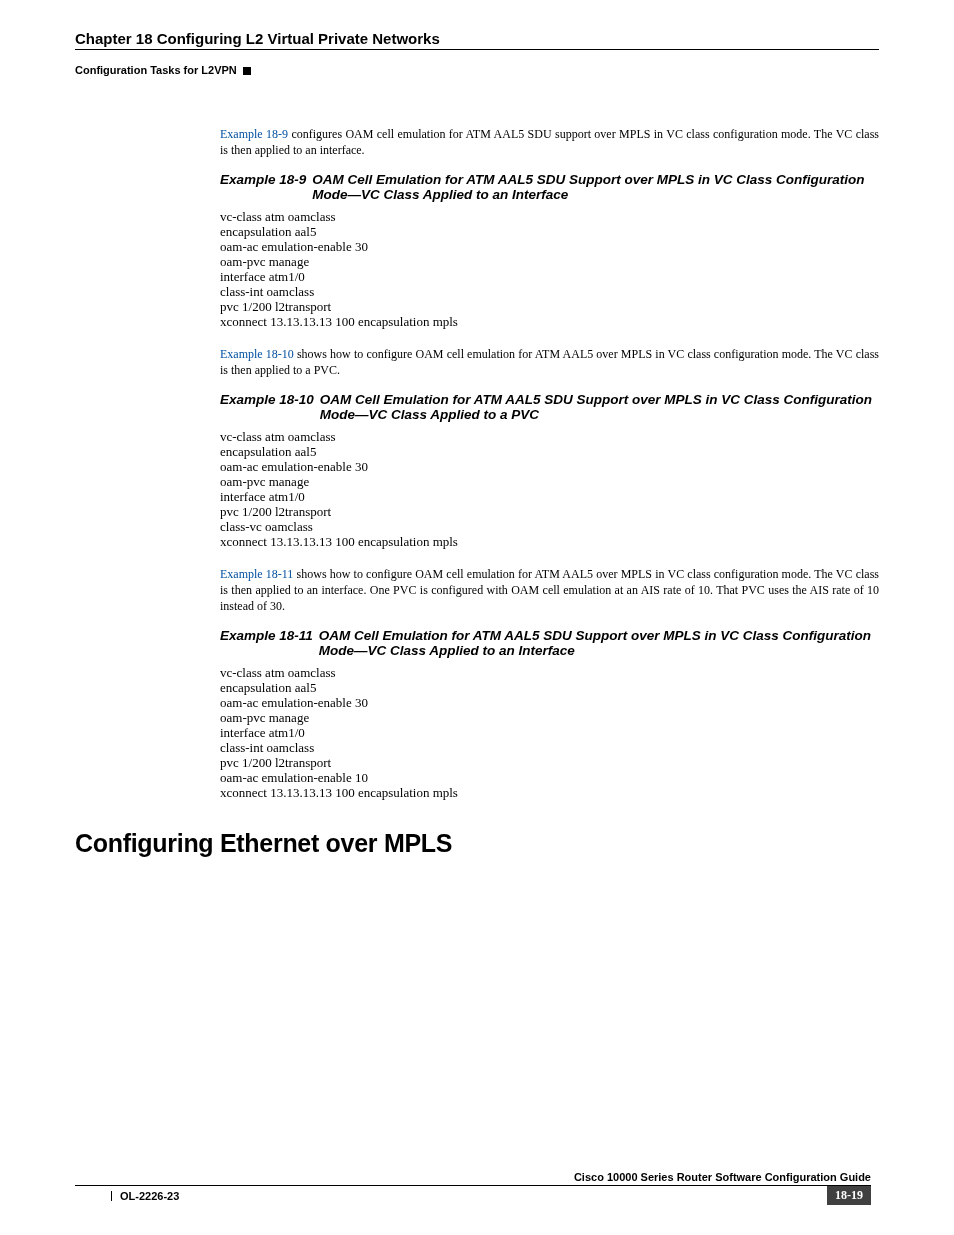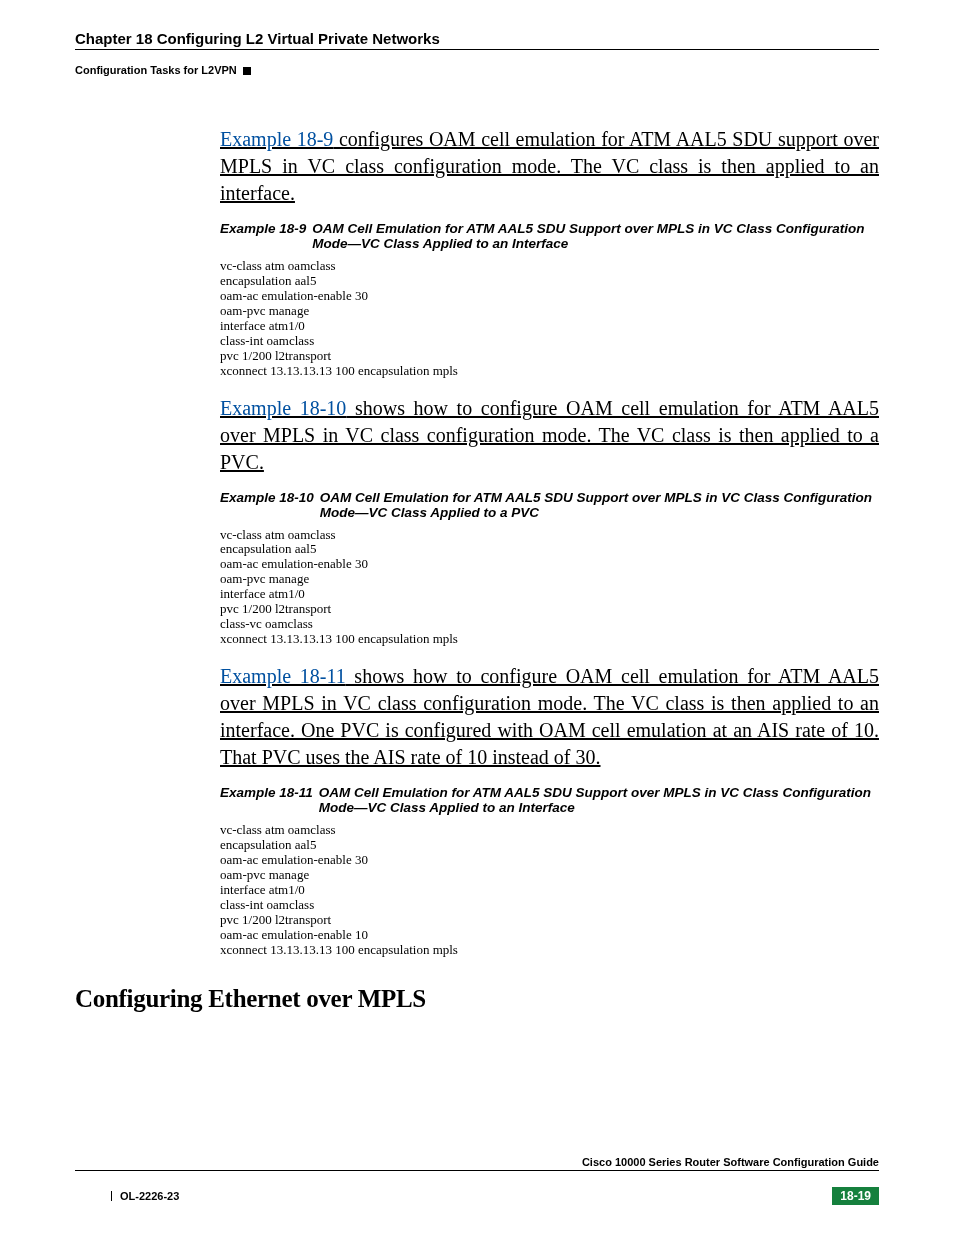--- a/index.html
+++ b/index.html
@@ -38,25 +38,24 @@
   }
   .hr-top {
     border: none;
     border-top: 1px solid #000;
     margin: 2px 0 0 0;
   }
   .content {
     margin-left: 145px;
   }
   p.body {
-    font-size: 20px;
+    font-size: 12px;
     line-height: 1.35;
     margin: 12px 0 14px 0;
     text-align: justify;
-    text-decoration: underline;
   }
   a.xref {
     color: #0050a0;
     text-decoration: none;
   }
   .example-title {
     font-family: Arial, Helvetica, sans-serif;
     font-size: 13.5px;
     font-weight: bold;
     font-style: italic;
@@ -72,21 +71,21 @@
     flex: 1 1 auto;
   }
   pre.code {
     font-family: Liberation Serif, serif;
     font-size: 13px;
     line-height: 1.15;
     margin: 8px 0 16px 0;
     white-space: pre;
   }
   h2.section {
-    font-family: Liberation Serif, serif;
+    font-family: Liberation Sans, sans-serif;
     font-weight: bold;
     font-size: 25px;
     margin: 28px 0 14px 0;
     letter-spacing: -0.3px;
   }
   ul.bullets {
     list-style: none;
     padding: 0;
     margin: 0 0 0 14px;
   }
@@ -100,48 +99,48 @@
   ul.bullets li::before {
     content: "•";
     position: absolute;
     left: 0;
     top: 0;
   }
   .footer {
     position: absolute;
     bottom: 30px;
     left: 75px;
-    right: 75px;
+    right: 83px;
   }
   .footer-title {
     font-family: Arial, Helvetica, sans-serif;
     font-size: 11px;
     font-weight: bold;
     text-align: right;
     border-bottom: 1px solid #000;
     padding-bottom: 2px;
   }
   .footer-row {
     display: flex;
     justify-content: space-between;
     align-items: center;
-    margin-top: 16px;
+    margin-top: 0;
     padding-left: 36px;
   }
   .footer-left {
     font-family: Arial, Helvetica, sans-serif;
     font-size: 11px;
     font-weight: bold;
   }
   .footer-right {
-    font-family: Liberation Sans, sans-serif;
+    font-family: Liberation Serif, serif;
     font-size: 12px;
     font-weight: bold;
     color: #fff;
-    background: #15803d;
+    background: #404040;
     padding: 2px 8px;
   }
   .footer-bar {
     display:flex;
     align-items:center;
   }
   .footer-bar .tick{
     border-left:1px solid #000;
     height:10px;
     margin-right:8px;

